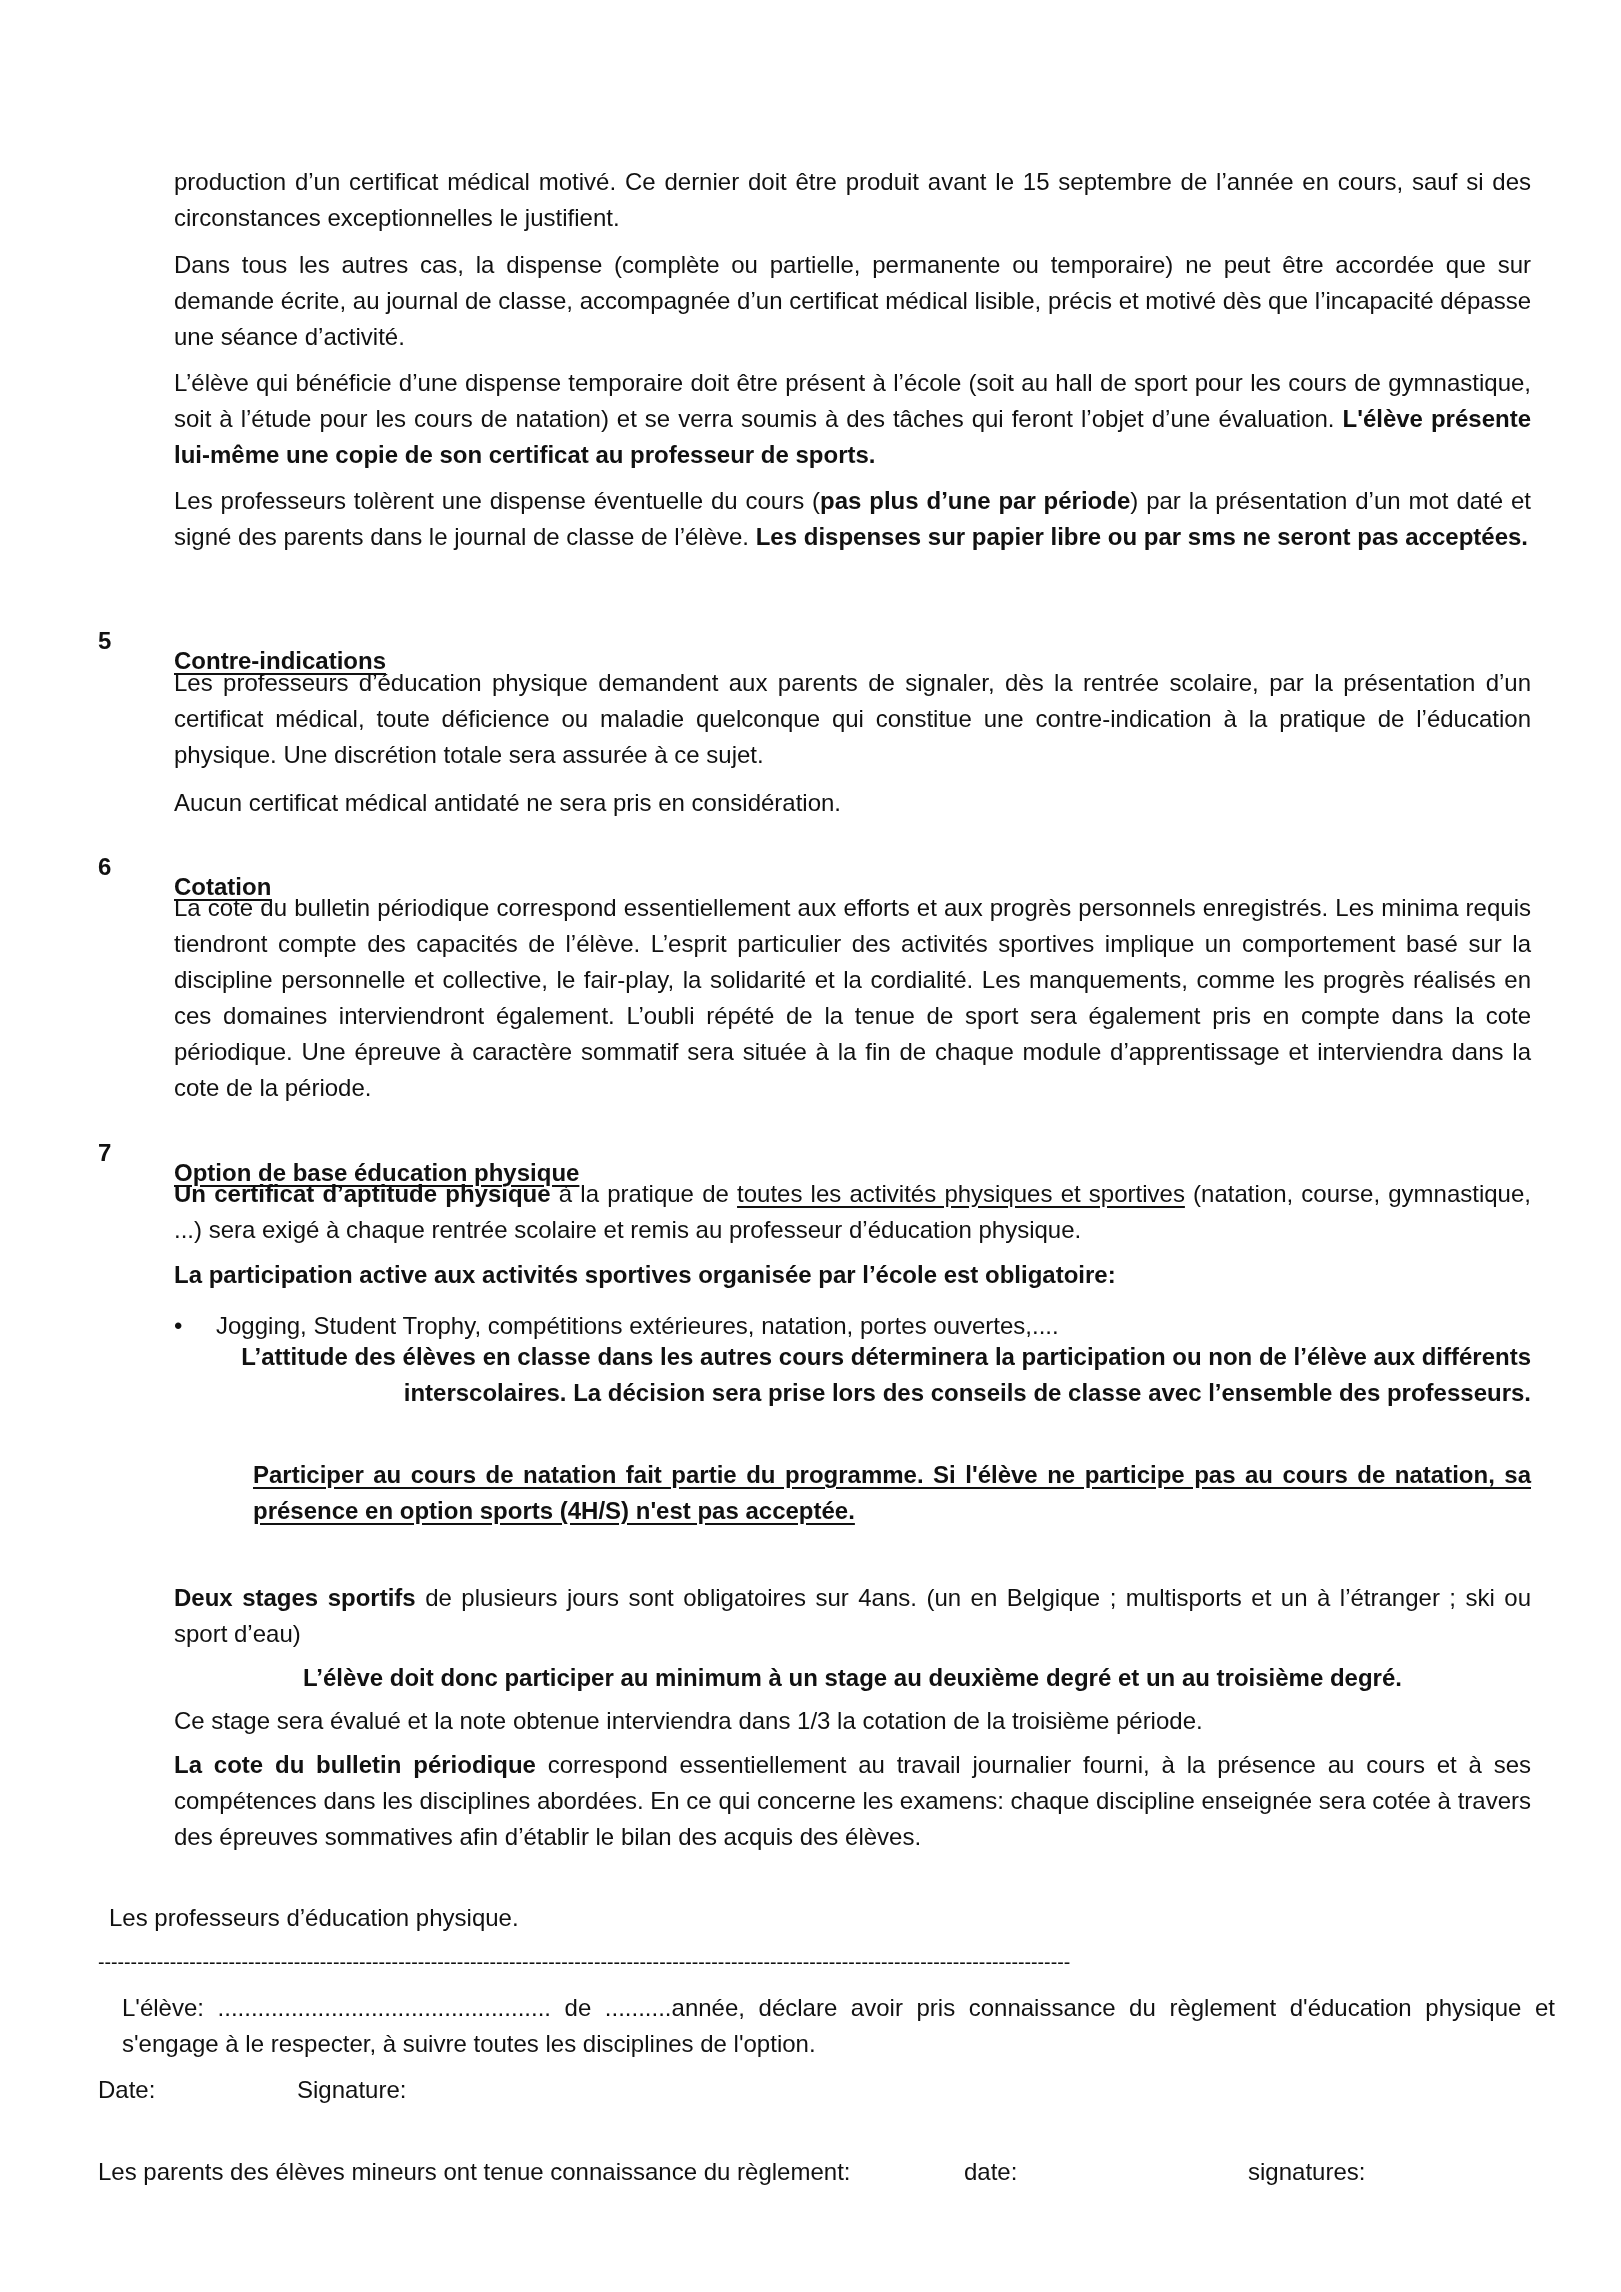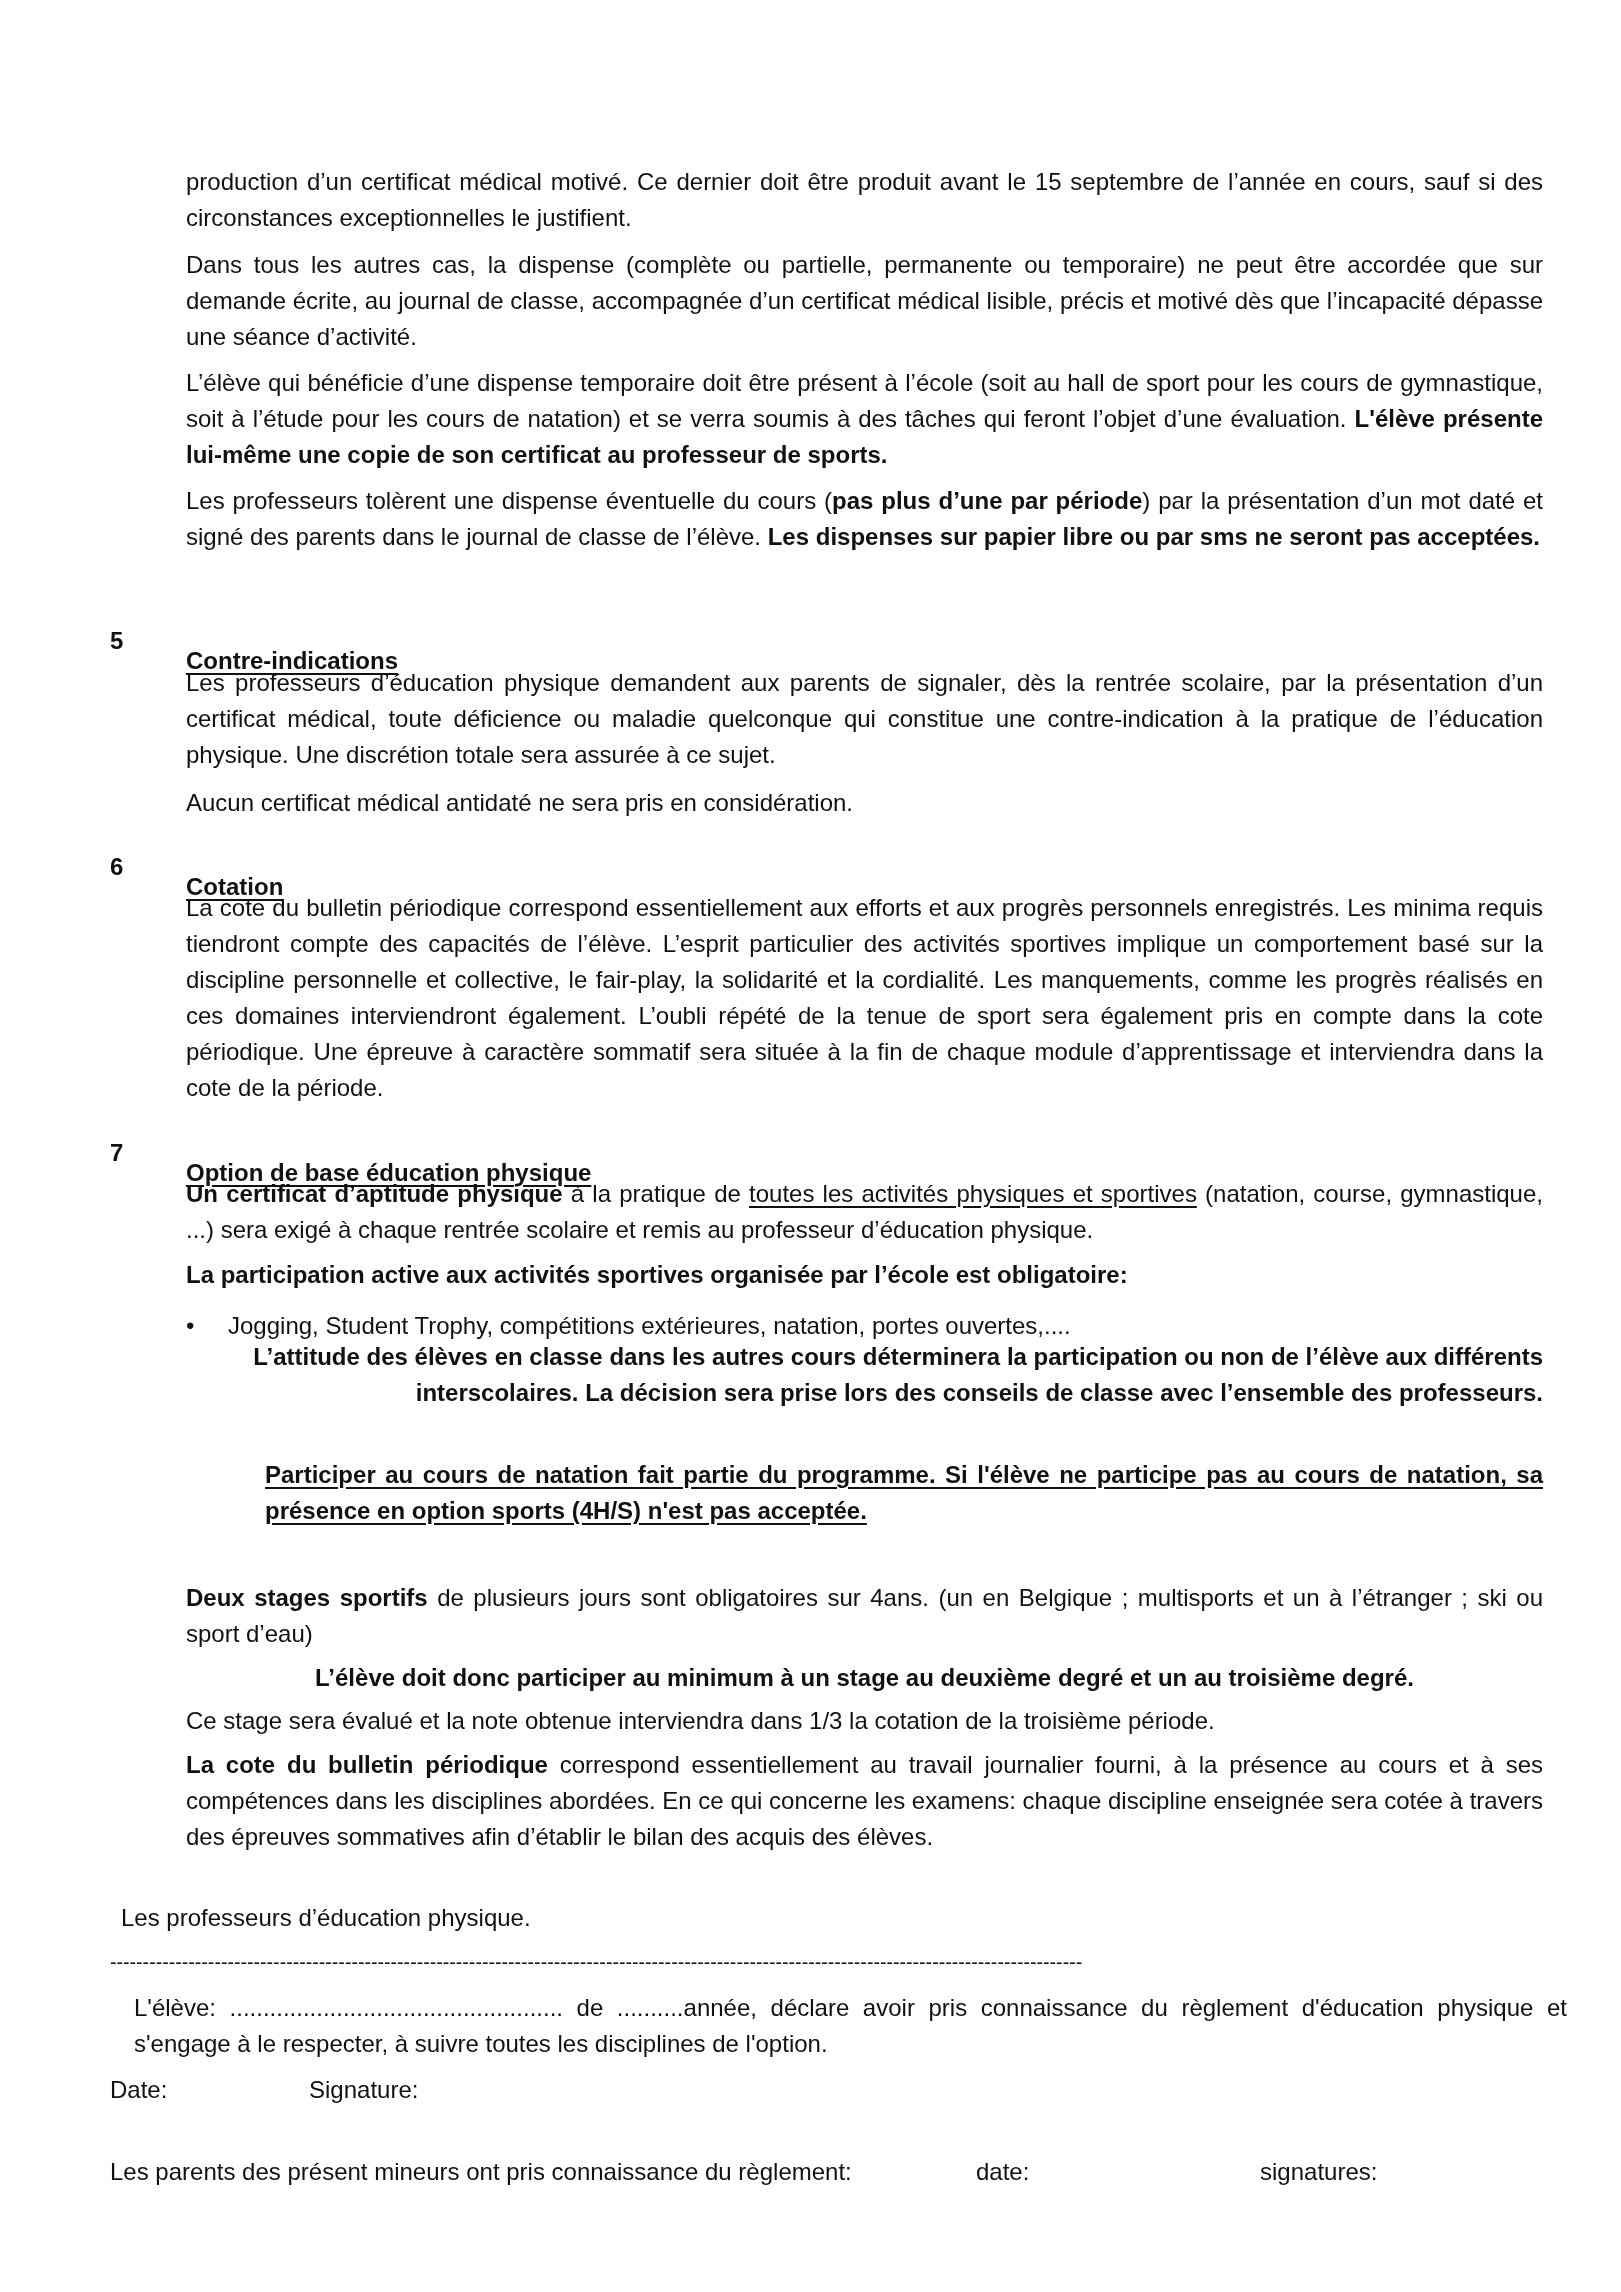--- a/index.html
+++ b/index.html
@@ -1,21 +1,21 @@
 <!DOCTYPE html>
 <html><head>
 <meta charset="utf-8">
 <style>
   html, body { margin:0; padding:0; background:#ffffff; }
   body {
     width:1621px; height:2293px; position:relative; overflow:hidden;
     font-family:"Liberation Sans", sans-serif; color:#111;
     font-size:24px; line-height:36px;
   }
-  .page { position:absolute; left:12px; top:0; width:1360px; height:2293px;border-radius:6px; }
+  .page { position:absolute; left:0; top:0; width:1360px; height:2293px;border-radius:6px; }
   .block { position:absolute; left:174px; width:1357px; }
   .j { text-align:justify; text-align-last:left; }
   p { margin:0; }
   b { font-weight:bold; }
   u { text-decoration:underline; text-underline-offset:3.9px; }
   .sec-num { position:absolute; left:98px; font-weight:bold; }
   .sec-title { position:absolute; left:174px; font-weight:bold; text-decoration:underline; text-underline-offset:3.9px;margin-top:20px; }
   .bullet-dot { position:absolute; left:174px; }
   .bullet-text { position:absolute; left:216px; }
   .full { position:absolute; left:98px; width:1433px; }
@@ -57,18 +57,18 @@
   <p class="block" style="top:1703px;">Ce stage sera évalué et la note obtenue interviendra dans 1/3 la cotation de la troisième période.</p>
   <p class="block j" style="top:1747px;"><b>La cote du bulletin périodique</b><span> correspond essentiellement au travail journalier fourni, à la présence au cours et à ses compétences dans les disciplines abordées. En ce qui concerne les examens: chaque discipline enseignée sera cotée à travers des épreuves sommatives afin d’établir le bilan des acquis des élèves.</span></p>
 
   <p class="full" style="top:1900px;margin-left:11px;">Les professeurs d’éducation physique.</p>
   <div class="dashes" style="top:1953px;">-----------------------------------------------------------------------------------------------------------------------------------------------------</div>
 
   <p class="full j" style="top:1990px;margin-left:24px;">L'élève: .................................................. de ..........année, déclare avoir pris connaissance du règlement d'éducation physique et s'engage à le respecter, à suivre toutes les disciplines de l'option.</p>
   <span style="position:absolute; left:98px; top:2072px;">Date:</span>
   <span style="position:absolute; left:297px; top:2072px;">Signature:</span>
 
-  <span style="position:absolute; left:98px; top:2154px;">Les parents des présent mineurs ont pris connaissance du règlement:</span>
+  <span style="position:absolute; left:98px; top:2154px;">Les parents des élèves mineurs ont tenue connaissance du règlement:</span>
   <span style="position:absolute; left:964px; top:2154px;">date:</span>
   <span style="position:absolute; left:1248px; top:2154px;">signatures:</span>
 
 </div>
 
 
 </body></html>

